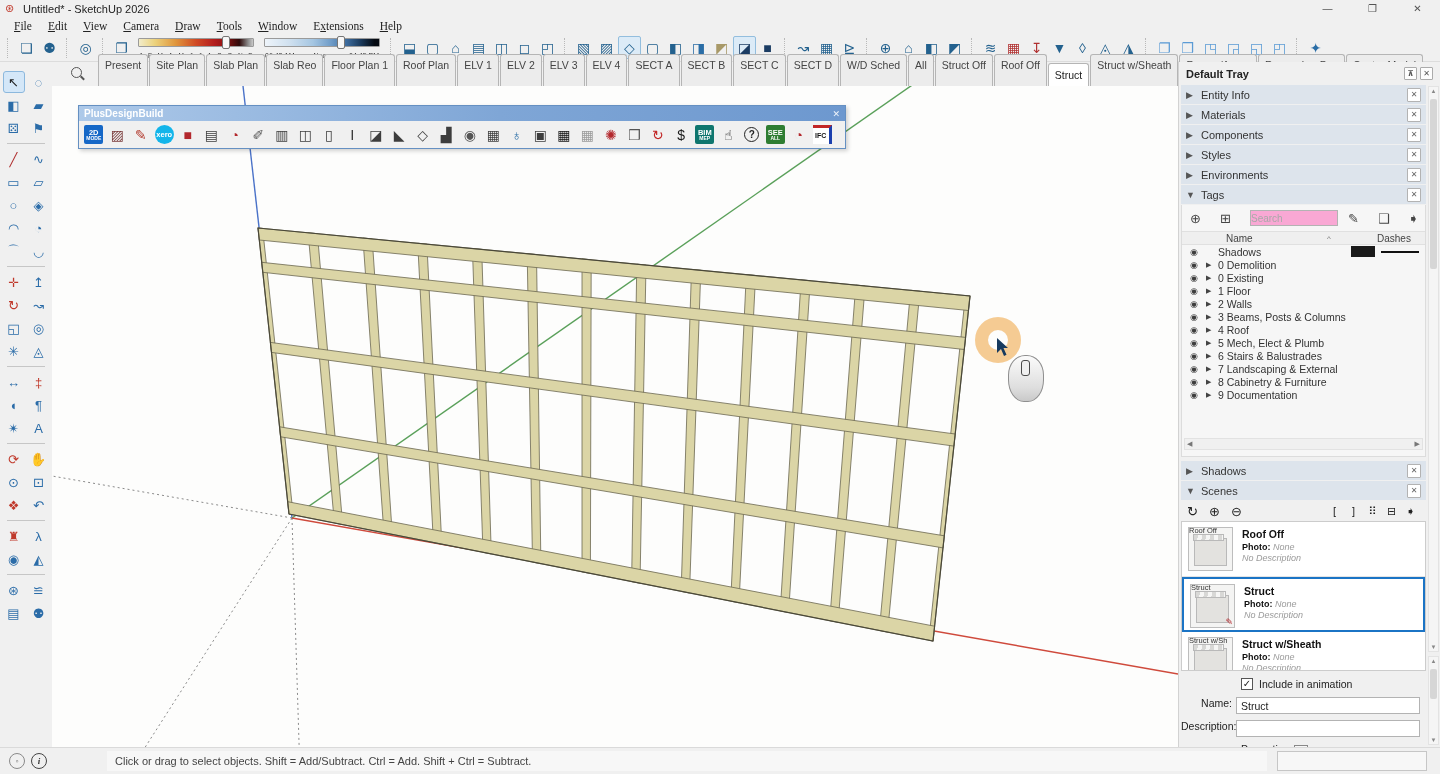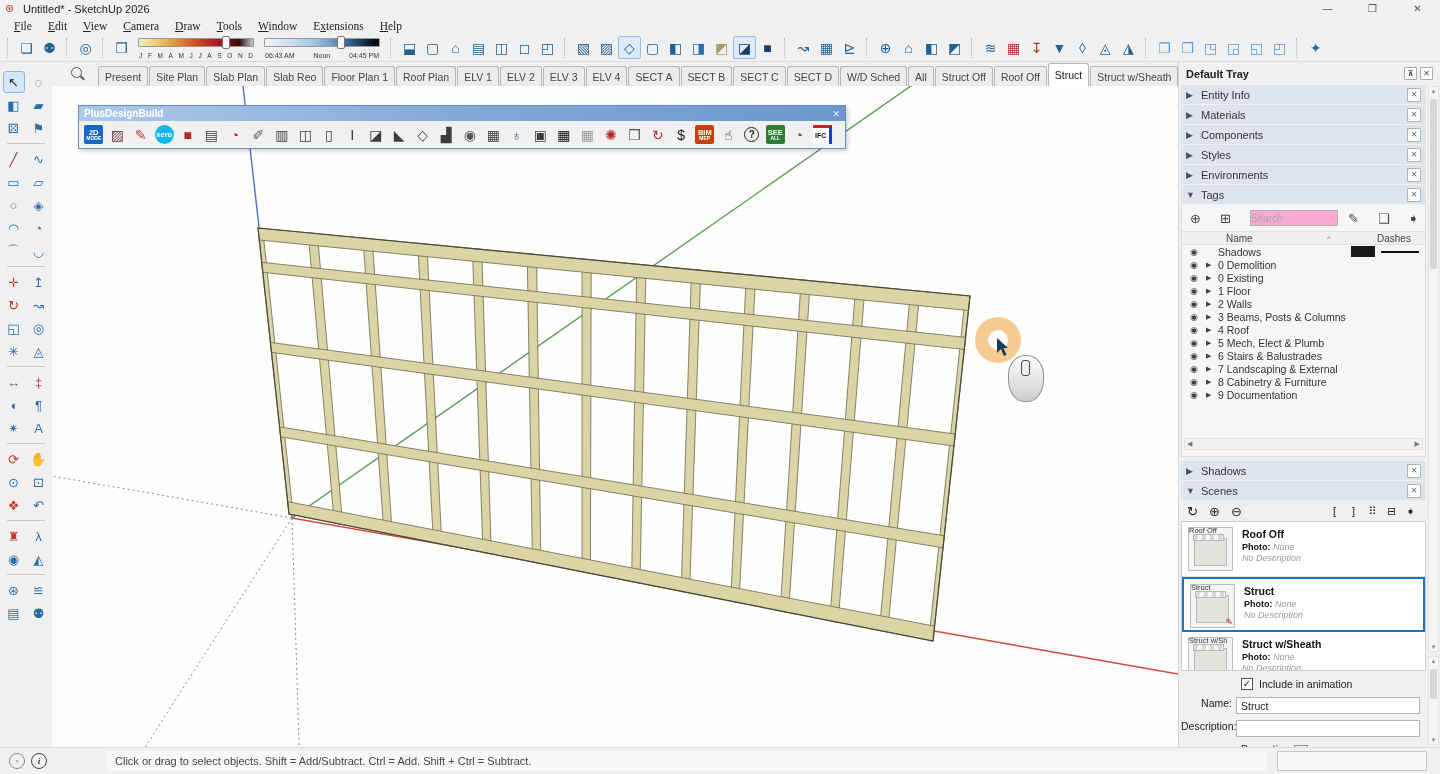--- a/index.html
+++ b/index.html
@@ -31,21 +31,21 @@
 
   
   .band { position:absolute; top:62px; left:0; width:1440px; height:685px; display:flex; }
   .band-left { position:relative; width:1178px; height:685px; background:#f0f0f0; }
 
   
   .tabsrow { position:absolute; top:0; left:52px; width:1126px; height:24px; display:flex; align-items:flex-end; background:#f0f0f0; }
   .tab-search { width:16px; height:16px; position:relative; margin:0 12px 4px 18px; flex:none; }
   .tab-search::before { content:""; position:absolute; top:1px; left:1px; width:9px; height:9px; border:1.6px solid #555; border-radius:50%; }
   .tab-search::after { content:""; position:absolute; top:11px; left:10px; width:5px; height:1.8px; background:#555; transform:rotate(45deg); }
-  .tab { height:20px; padding:4px 6px 0 6px; background:#ececec; border:1px solid #b5b5b5; border-bottom:none; border-radius:3px 3px 0 0; margin-right:1px; font-size:10.5px; color:#444; white-space:nowrap; flex:none; }
+  .tab { height:32px; padding:4px 6px 0 6px; background:#ececec; border:1px solid #b5b5b5; border-bottom:none; border-radius:3px 3px 0 0; margin-right:1px; font-size:10.5px; color:#444; white-space:nowrap; flex:none; }
   .tab.active { background:#fff; height:23px; padding-top:5px; color:#222; position:relative; z-index:2; }
 
   
   .leftrail { position:absolute; top:0; left:0; width:52px; height:685px; background:#f0f0f0; padding-top:9px; }
   .tool-row { display:flex; justify-content:center; gap:3px; margin-bottom:1px; }
   .tool { width:22px; height:22px; display:flex; align-items:center; justify-content:center; font-size:13px; color:#2b6ca8; }
   .tool.active { background:#d4e7f8; border:1px solid #8cb8dd; border-radius:3px; }
   .tool-div { height:1px; background:#c6c6c6; margin:4px 7px; }
 
   
@@ -438,21 +438,21 @@
             <span class="picon" style="color: rgb(61, 61, 61);">▦</span>
             <span class="picon" style="color: rgb(42, 109, 166);">♁</span>
             <span class="picon" style="color: rgb(61, 61, 61);">▣</span>
             <span class="picon" style="color: rgb(17, 17, 17);">▦</span>
             <span class="picon" style="color: rgb(154, 154, 154);">▦</span>
             <span class="picon" style="color: rgb(179, 40, 45);">✺</span>
             <span class="picon" style="color: rgb(85, 85, 85);">❒</span>
             <span class="picon" style="color: rgb(194, 38, 38);">↻</span>
             <span class="picon" style="color: rgb(26, 26, 26);">$</span>
             <span class="picon">
-              <span class="bx" style="background: #c2410c; color: rgb(255, 255, 255);">
+              <span class="bx" style="background: #0f766e; color: rgb(255, 255, 255);">
                 <span class="t1">BIM</span>
                 <span class="t2">MEP</span>
               </span>
             </span>
             <span class="picon" style="color: rgb(34, 34, 34);">☝</span>
             <span class="picon">
               <span class="circle-q" style="color: rgb(34, 34, 34);">?</span>
             </span>
             <span class="picon">
               <span class="bx" style="background: rgb(46, 125, 50); color: rgb(255, 255, 255);">

